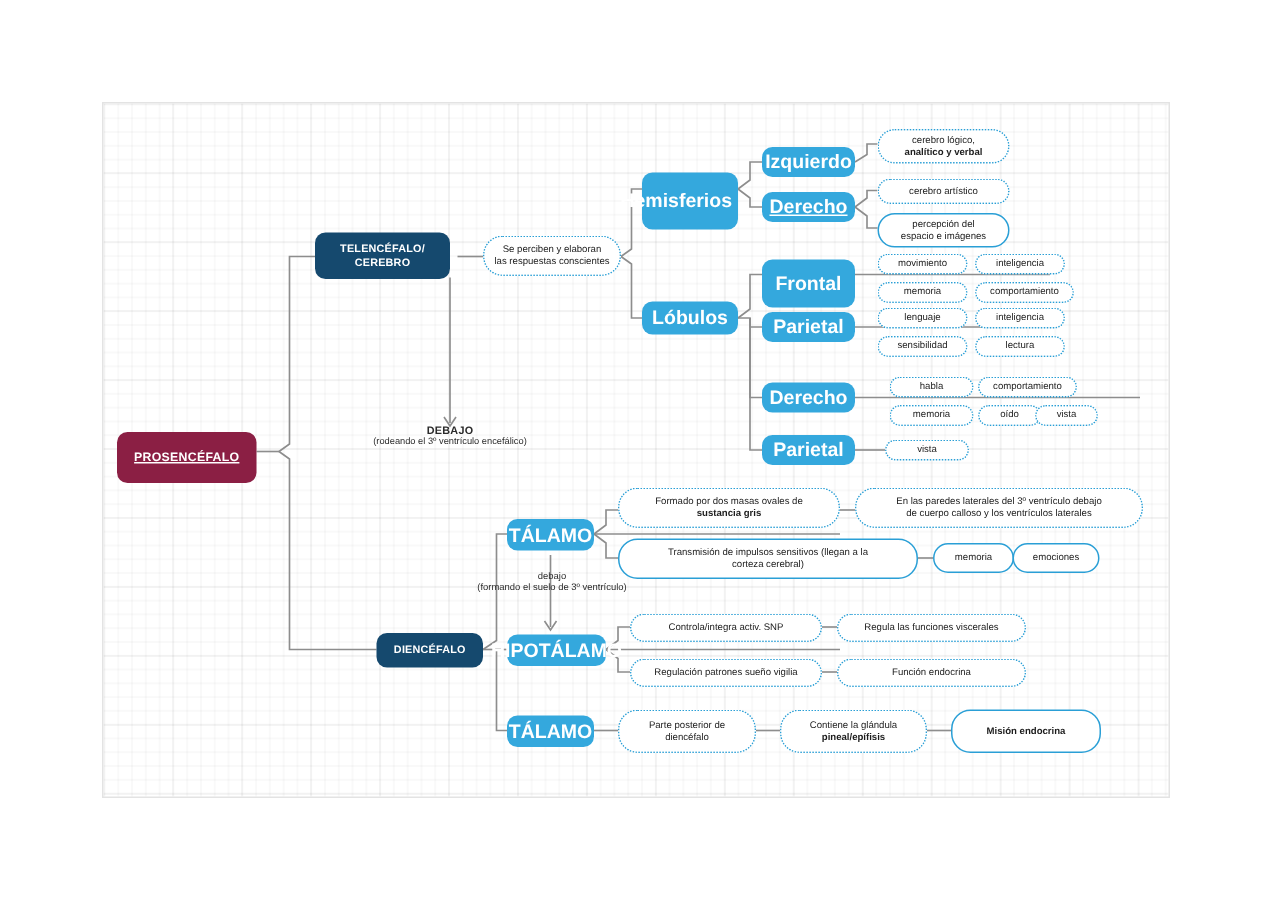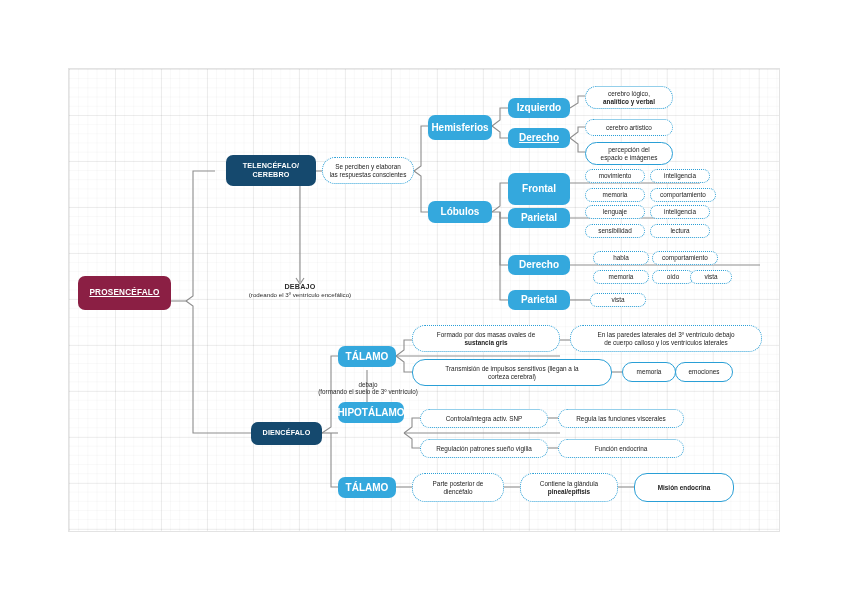--- a/index.html
+++ b/index.html
@@ -56,21 +56,21 @@
     font-size: 7.2px;
     letter-spacing: .15px;
     padding: 2px 4px;
   }
   
   .n-blue {
     background: #34a8dd;
     color: #ffffff;
     border-radius: 7px;
     font-weight: bold;
-    font-size: 10px;
+    font-size: 13px;
     padding: 2px 4px;
   }
   
   .n-leaf {
     background: #ffffff;
     color: #1c1c1c;
     border: 1.3px dotted #2a9fd6;
     border-radius: 13px;
     font-size: 6.4px;
     padding: 2px 5px;
@@ -145,40 +145,40 @@
     <path d="M404 433 L412 439 L412 448 L420 448"></path>
     <path d="M548 418 L558 418"></path>
     <path d="M548 448 L558 448"></path>
 
     <path d="M396 487 L412 487"></path>
     <path d="M504 487 L520 487"></path>
     <path d="M618 487 L634 487"></path>
   </g>
 </svg>
 
-<div class="node n-root" style="left:78px; top:276px; width:93px; height:34px;">
+<div class="node n-root" style="left:78px; top:288px; width:93px; height:34px;">
   <span>PROSENCÉFALO</span>
 </div>
 
-<div class="node n-navy" style="left:226px; top:155px; width:90px; height:31px; flex-direction:column;">
+<div class="node n-navy" style="left:210px; top:155px; width:90px; height:31px; flex-direction:column;">
   <span>TELENCÉFALO/</span>
   <span>CEREBRO</span>
 </div>
 
 <div class="node n-leaf" style="left:322px; top:157px; width:92px; height:27px; flex-direction:column;">
   <span>Se perciben y elaboran</span>
   <span>las respuestas conscientes</span>
 </div>
 
 <div class="free-label" style="left:205px; top:282px; width:190px;">
   <div class="fl-cap">DEBAJO</div>
   <div class="fl-sub">(rodeando el 3º ventrículo encefálico)</div>
 </div>
 
-<div class="node n-blue" style="left:428px; top:115px; width:64px; height:25px;">
+<div class="node n-blue" style="left:428px; top:115px; width:64px; height:38px;justify-content:flex-end;">
   <span>Hemisferios</span>
 </div>
 <div class="node n-blue" style="left:508px; top:98px; width:62px; height:20px;">
   <span>Izquierdo</span>
 </div>
 <div class="node n-blue" style="left:508px; top:128px; width:62px; height:20px;text-decoration:underline;">
   <span>Derecho</span>
 </div>
 
 <div class="node n-leaf" style="left:585px; top:86px; width:88px; height:23px; flex-direction:column;">
@@ -279,21 +279,21 @@
   <span>Transmisión de impulsos sensitivos (llegan a la</span>
   <span>corteza cerebral)</span>
 </div>
 <div class="node n-leaf solid" style="left:622px; top:362px; width:54px; height:20px;">
   <span>memoria</span>
 </div>
 <div class="node n-leaf solid" style="left:675px; top:362px; width:58px; height:20px;">
   <span>emociones</span>
 </div>
 
-<div class="node n-blue" style="left:338px; top:402px; width:66px; height:21px;">
+<div class="node n-blue" style="left:338px; top:423px; width:66px; height:21px;">
   <span>HIPOTÁLAMO</span>
 </div>
 <div class="node n-leaf" style="left:420px; top:409px; width:128px; height:19px;">
   <span>Controla/integra activ. SNP</span>
 </div>
 <div class="node n-leaf" style="left:558px; top:409px; width:126px; height:19px;">
   <span>Regula las funciones viscerales</span>
 </div>
 <div class="node n-leaf" style="left:420px; top:439px; width:128px; height:19px;">
   <span>Regulación patrones sueño vigilia</span>

